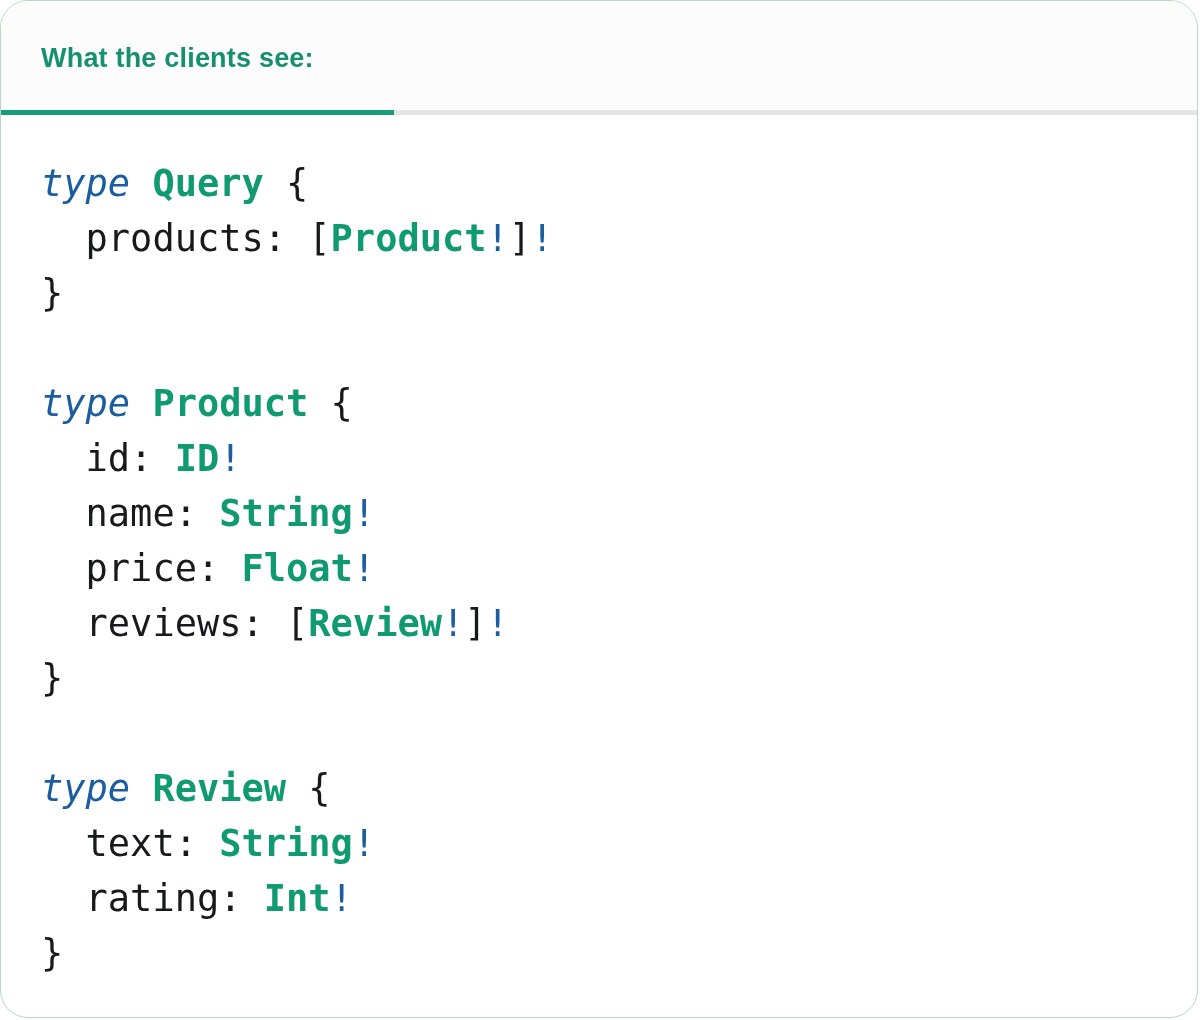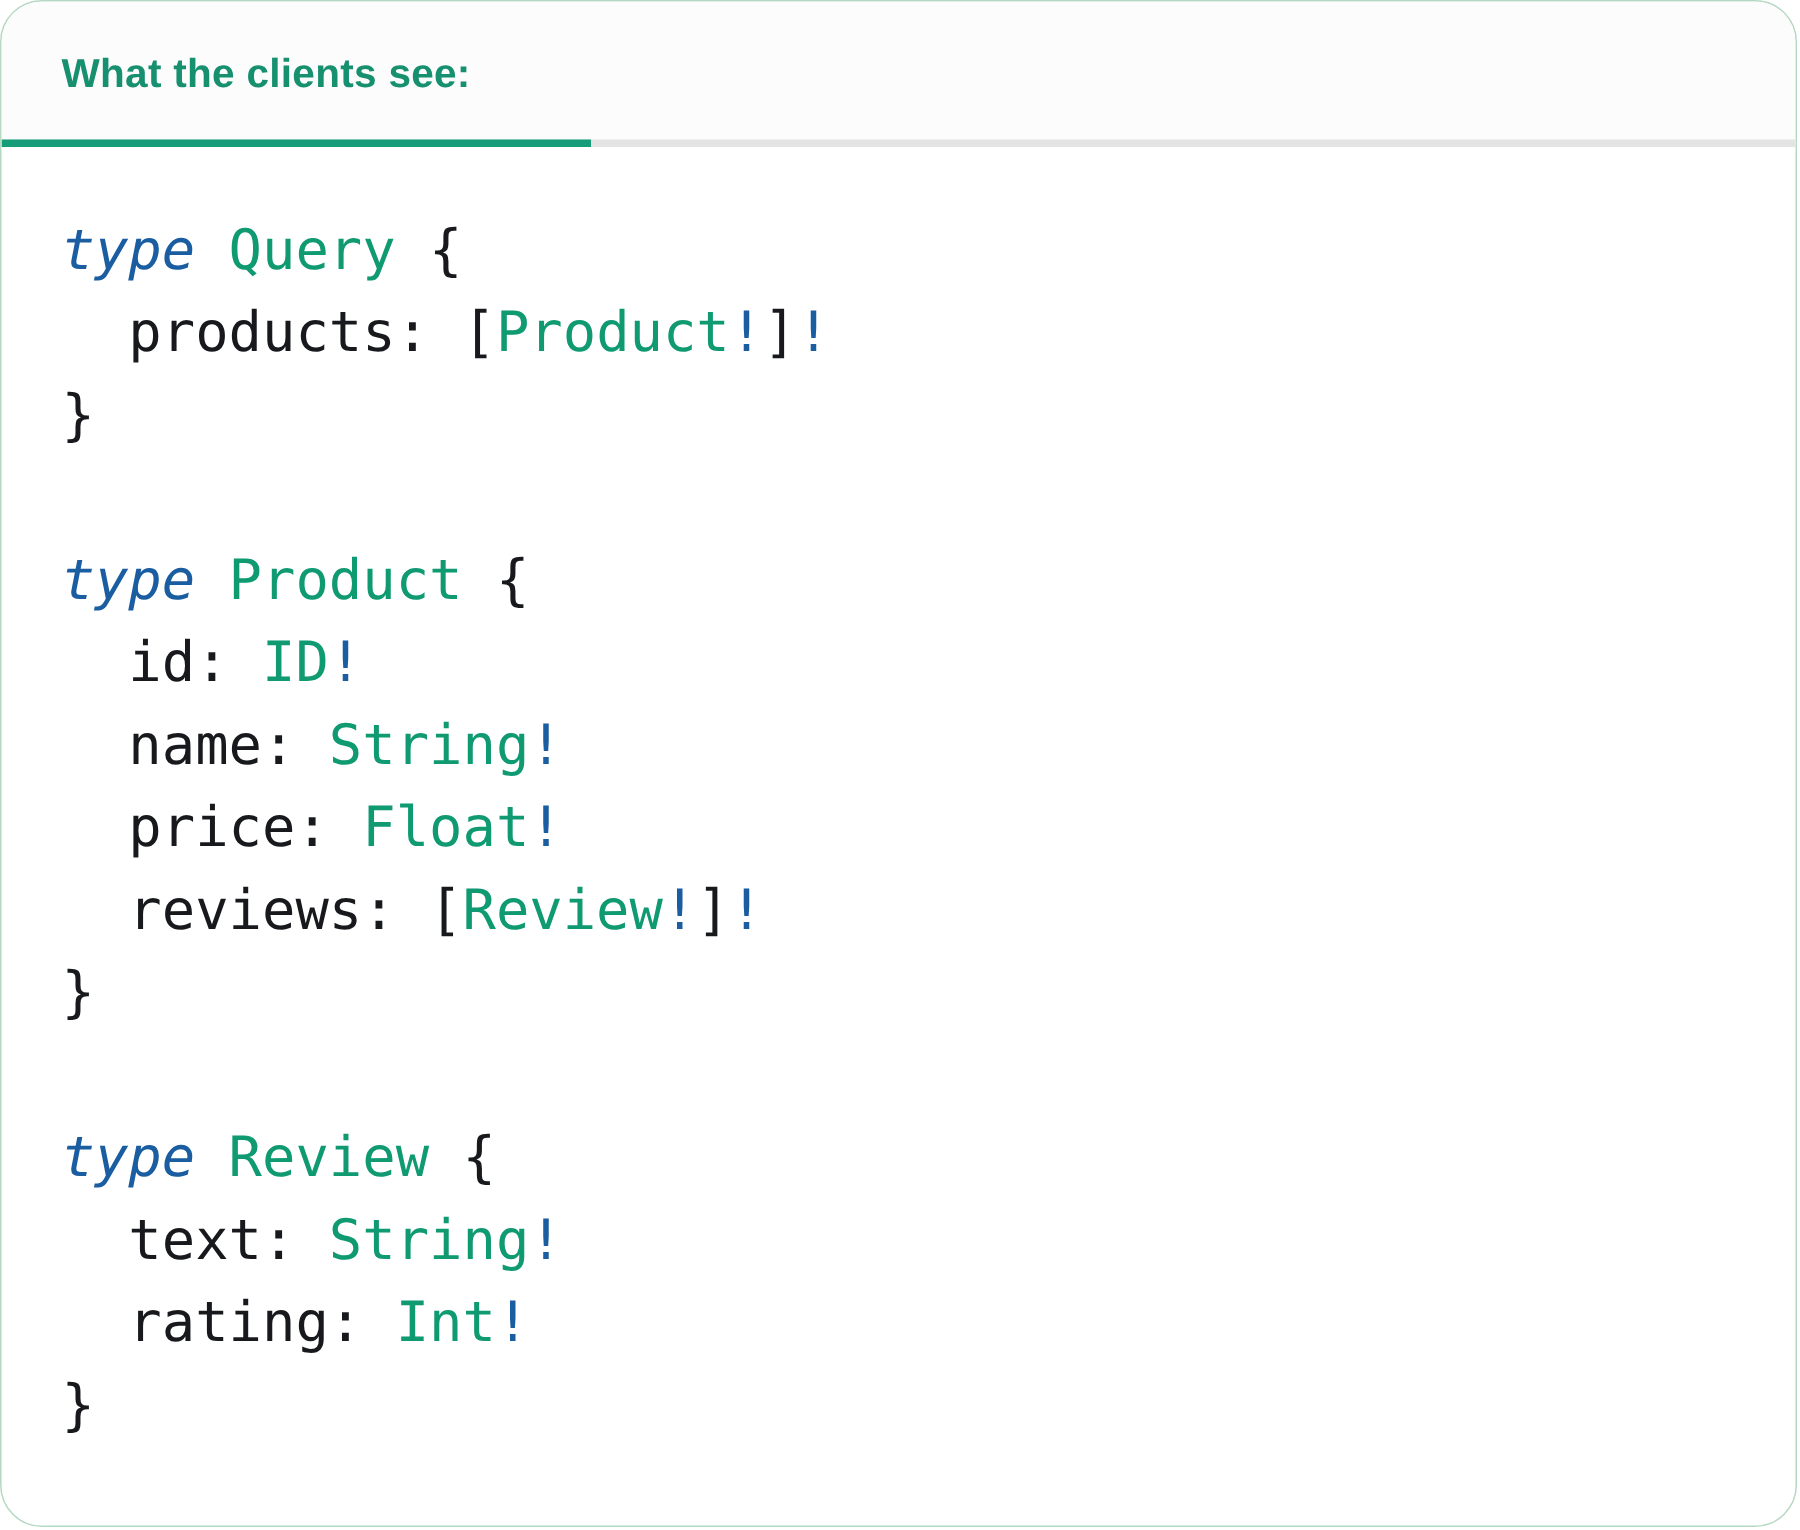--- a/index.html
+++ b/index.html
@@ -16,21 +16,21 @@
     width: 1198px;
     height: 1018px;
     box-sizing: border-box;
     border: 1px solid var(--card-border, #b5d8c2);
     border-radius: 28px;
     background: var(--body-bg, #ffffff);
     overflow: hidden;
   }
   .card-header {
     position: relative;
-    height: 97px;
+    height: 114px;
     background: var(--header-bg, #fcfcfc);
     display: flex;
     align-items: center;
   }
   .tab {
     padding-left: 40px;
     cursor: pointer;
   }
   .tab-label {
     font-size: 27px;
@@ -59,21 +59,21 @@
     font-family: "DejaVu Sans Mono", "Liberation Mono", monospace;
     font-size: 37px;
     line-height: 55px;
     white-space: pre;
     color: var(--dark, #17191d);
   }
   .code-line {
     min-height: 55px;
   }
   .tok-kw    { color: var(--blue, #1b5da1); font-style: italic; }
-  .tok-type  { color: var(--teal, #0f9a71); }
+  .tok-type  { color: var(--teal, #0f9a71); font-weight: bold; }
   .tok-bang  { color: var(--blue, #1b5da1); }
   .tok-plain { color: var(--dark, #17191d); }
 </style>
 </head>
 <body>
 
 <div class="card">
   <div class="card-header">
     <div class="tab">
       <span class="tab-label">What the clients see:</span>

